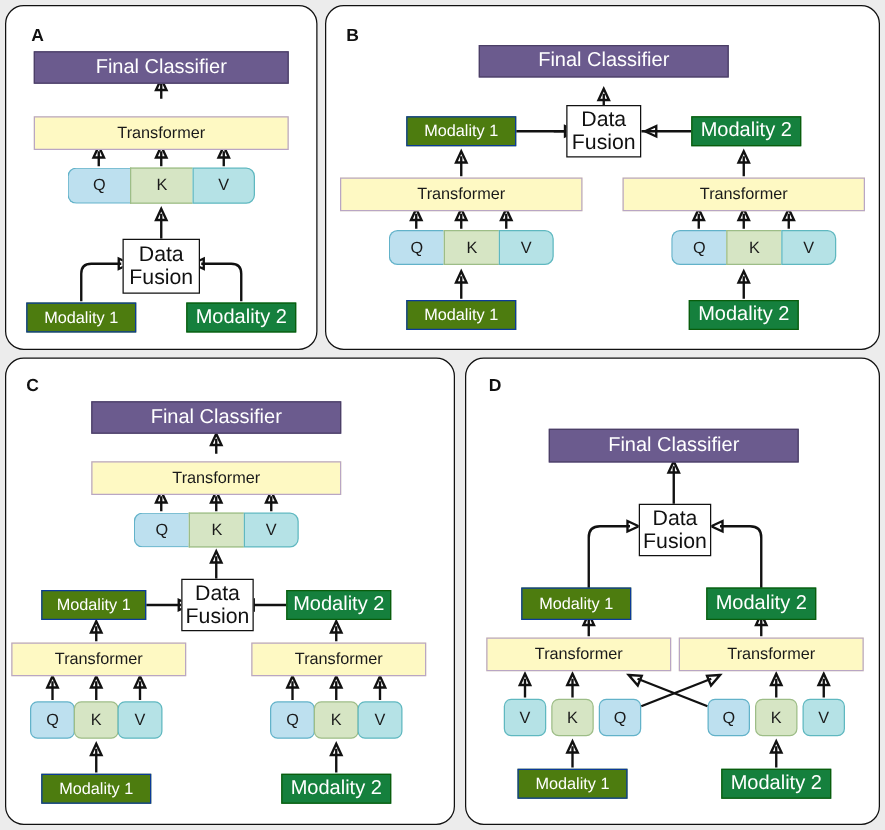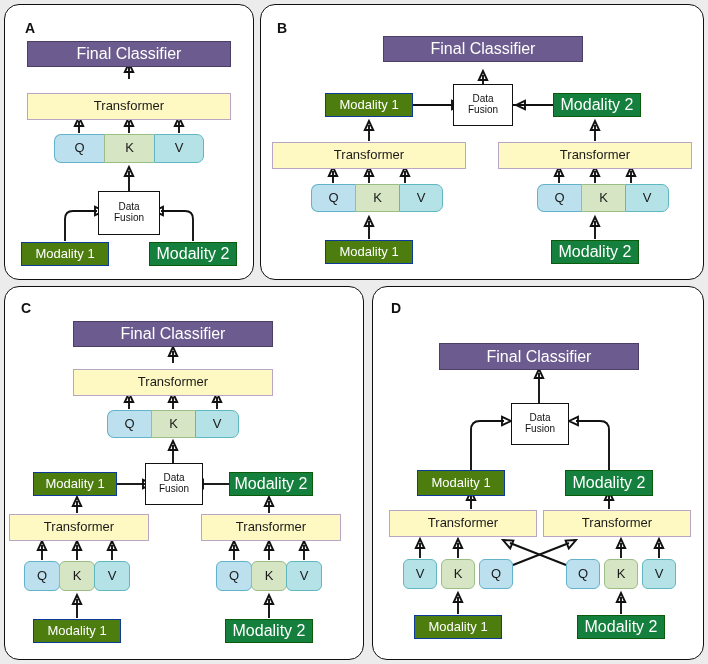--- a/index.html
+++ b/index.html
@@ -68,21 +68,21 @@
     border-color:#5fb8c0;
   }
   
   .strip-l{border-radius:7px 0 0 7px;border-right-width:0;}
   .strip-m{border-radius:0;border-right-width:0;}
   .strip-r{border-radius:0 7px 7px 0;}
   .fusion{
     background:#ffffff;
     border:1.4px solid #111111;
     color:#111111;
-    font-size:10px;
+    font-size:17px;
     flex-direction:column;
   }
   .fusion span{display:block;}
   .mod1{
     background:#4d7c0f;
     border:1.3px solid #0b3a99;
     color:#ffffff;
     font-size:13px;
   }
   .mod2{

